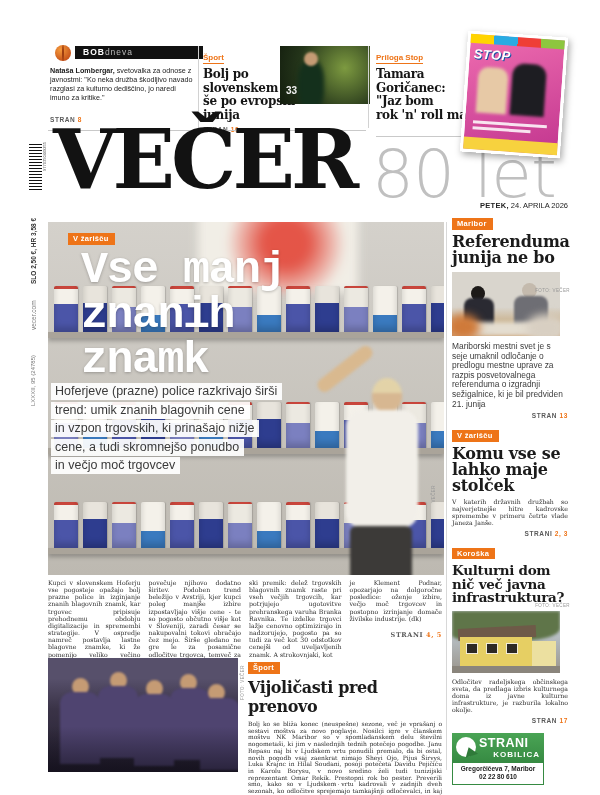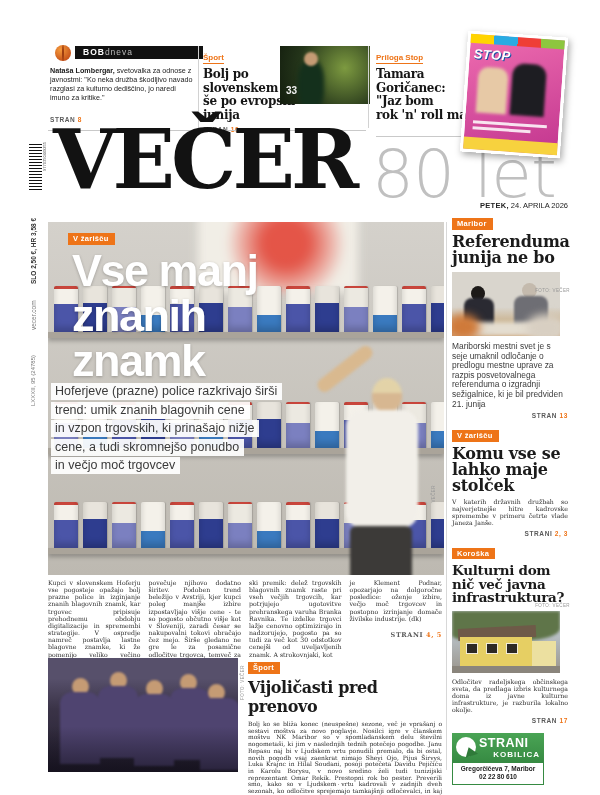--- a/index.html
+++ b/index.html
@@ -77,22 +77,22 @@
   .c2{background:linear-gradient(180deg,#c9463c 0 5%,#ece9e1 5% 45%,#7b80c0 45%);}
   .c3{background:linear-gradient(180deg,#f4f1ea 0 62%,#3a7abf 62%);}
   #shopper{position:absolute;right:8px;top:118px;width:130px;height:250px;filter:blur(1.4px);z-index:3;}
   #shopper .arm{position:absolute;right:58px;top:22px;width:66px;height:14px;background:#d9b98f;
         border-radius:8px;transform:rotate(-38deg);}
   #shopper .head{position:absolute;right:34px;top:38px;width:30px;height:34px;border-radius:50% 50% 45% 45%;
         background:linear-gradient(180deg,#e3d3a8 0 45%,#d7b791 45%);}
   #shopper .body{position:absolute;right:18px;top:70px;width:72px;height:118px;border-radius:16px;background:#f2efe9;}
   #shopper .skirt{position:absolute;right:24px;top:186px;width:62px;height:64px;background:#3c3a38;border-radius:6px;}
   #hero-tag{position:absolute;left:20px;top:11px;z-index:5;}
-  #hero-headline{position:absolute;left:24px;top:26px;z-index:5;color:#fff;
-        font-family:Liberation Sans, sans-serif;font-weight:bold;font-size:45px;line-height:45px;
+  #hero-headline{position:absolute;left:33px;top:26px;z-index:5;color:#fff;
+        font-family:Liberation Mono, monospace;font-weight:bold;font-size:45px;line-height:45px;
         letter-spacing:-1.5px;text-shadow:0 1px 3px rgba(0,0,0,.25);}
   #hero-subhead{position:absolute;left:3px;top:160px;z-index:5;width:300px;font-size:12.5px;line-height:18.5px;color:#3a3a3a;}
   #hero-subhead span{background:rgba(255,255,255,.93);padding:1px 5px 2px 4px;box-decoration-break:clone;-webkit-box-decoration-break:clone;}
   #hero-credit{right:-7px;top:278px;transform:rotate(-90deg);}
   
   #bodycols{position:absolute;left:48px;top:579px;width:394px;display:flex;gap:8px;}
   .bcol{flex:1;font-family:"DejaVu Serif",serif;font-size:6.2px;line-height:7.15px;
         text-align:justify;color:#2c2c2c;}
   #bodycols .stran{display:block;text-align:right;margin-top:10px;}
   

